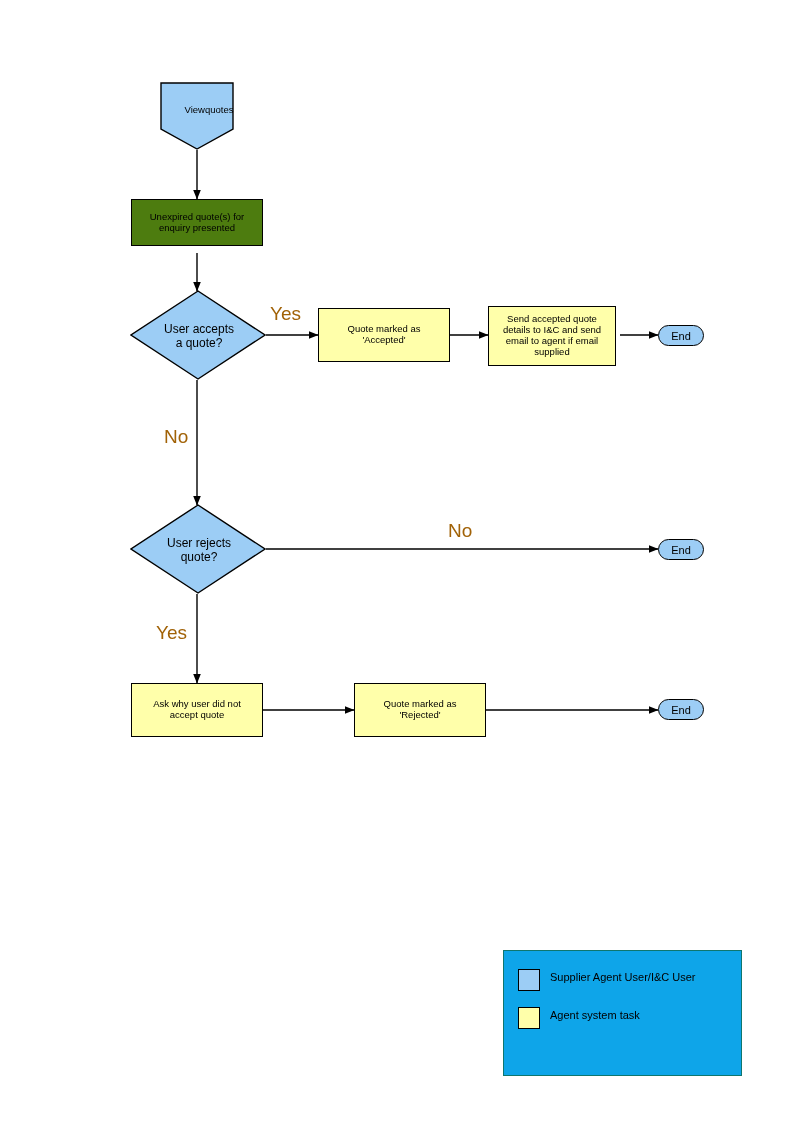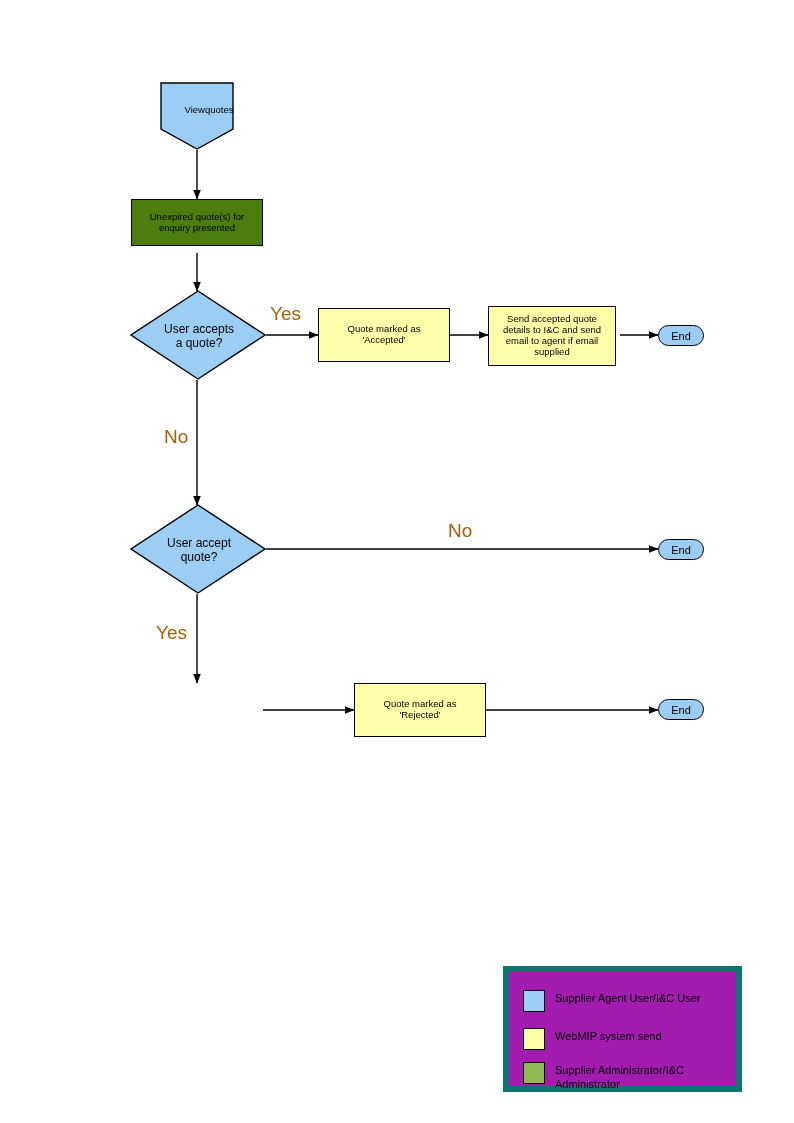--- a/index.html
+++ b/index.html
@@ -77,23 +77,22 @@
     position: absolute;
     left: 0;
     top: 0;
     width: 794px;
     height: 1123px;
     pointer-events: none;
   }
   .legend-box {
     position: absolute;
     box-sizing: border-box;
-    border: 6px solid #0f766e;
-    background: #a21caf;
-    margin-top: 16px;
+    border: 1px solid #0f766e;
+    background: #0ea5e9;
   }
   .legend-row {
     position: absolute;
     display: flex;
     align-items: flex-start;
   }
   .legend-swatch {
     width: 22px;
     height: 22px;
     border: 1.5px solid #000000;
@@ -174,28 +173,32 @@
   </div>
 
   <div class="endnode" style="left:658px; top:325px; width:46px; height:21px; background:#9CCDF5;">
     <span>End</span>
   </div>
 
   <div class="diamond-wrap" style="left:130px; top:504px; width:136px; height:90px;">
     <svg width="136" height="90" viewBox="0 0 136 90">
       <polygon points="68,1 135,45 68,89 1,45" fill="#9CCDF5" stroke="#000000" stroke-width="1.4"></polygon>
     </svg>
-    <div class="diamond-label" style="top:32px;">User accept
+    <div class="diamond-label" style="top:32px;">User rejects
 quote?</div>
   </div>
 
   <div class="endnode" style="left:658px; top:539px; width:46px; height:21px; background:#9CCDF5;">
     <span>End</span>
   </div>
 
+  <div class="node process" style="left:131px; top:683px; width:132px; height:54px; background:#FFFFAA;">
+    <span>Ask why user did not
+accept quote</span>
+  </div>
 
   <div class="node process" style="left:354px; top:683px; width:132px; height:54px; background:#FFFFAA;">
     <span>Quote  marked as
 'Rejected'</span>
   </div>
 
   <div class="endnode" style="left:658px; top:699px; width:46px; height:21px; background:#9CCDF5;">
     <span>End</span>
   </div>
 
@@ -206,24 +209,19 @@
 
   <div class="legend-box" style="left:503px; top:950px; width:239px; height:126px;">
 
     <div class="legend-row" style="left:14px; top:18px;">
       <span class="legend-swatch" style="background:#9CCDF5;"></span>
       <span class="legend-text">Supplier Agent User/I&amp;C User</span>
     </div>
 
     <div class="legend-row" style="left:14px; top:56px;">
       <span class="legend-swatch" style="background:#FFFFAA;"></span>
-      <span class="legend-text">WebMIP system send</span>
+      <span class="legend-text">Agent system task</span>
     </div>
 
-    <div class="legend-row" style="left:14px; top:90px;">
-      <span class="legend-swatch" style="background:#8FB955;"></span>
-      <span class="legend-text">Supplier Administrator/I&amp;C
-Administrator</span>
-    </div>
 
   </div>
 
 </div>
 
 </body></html>

